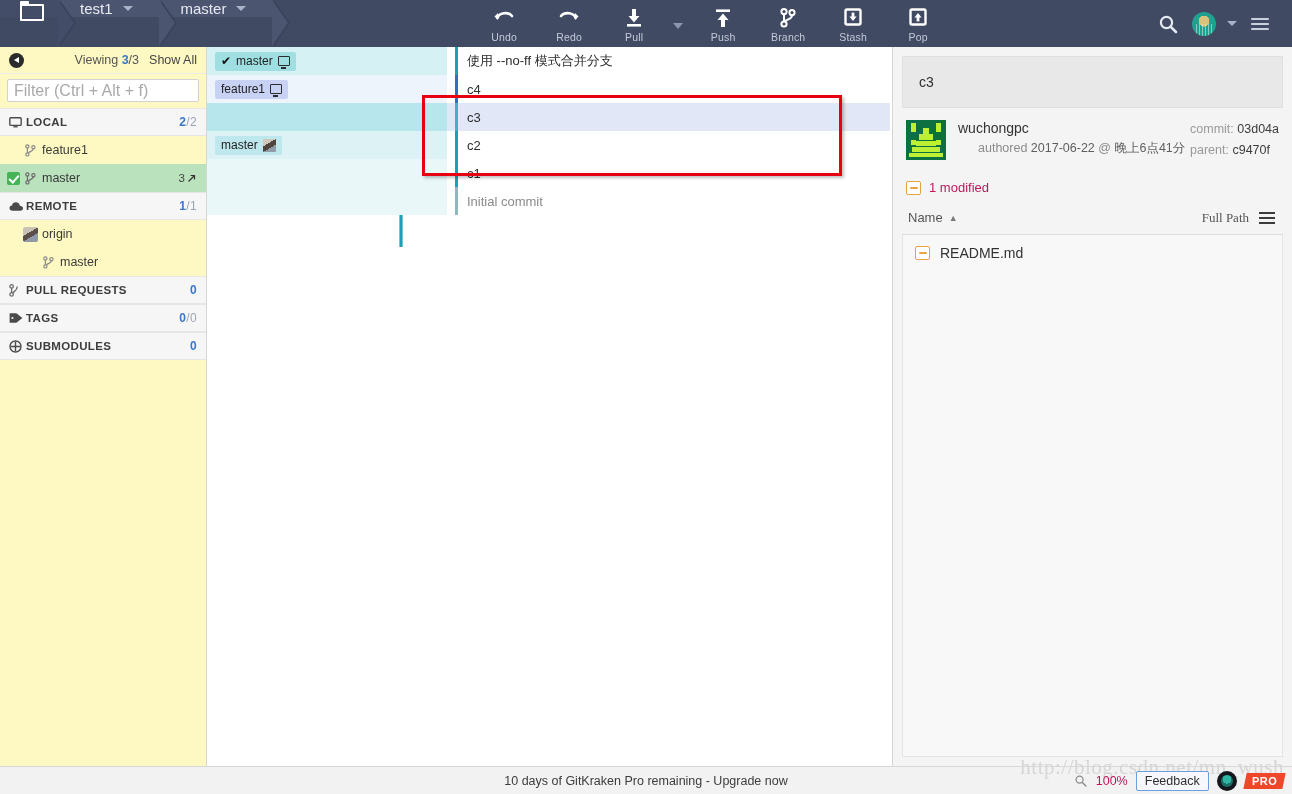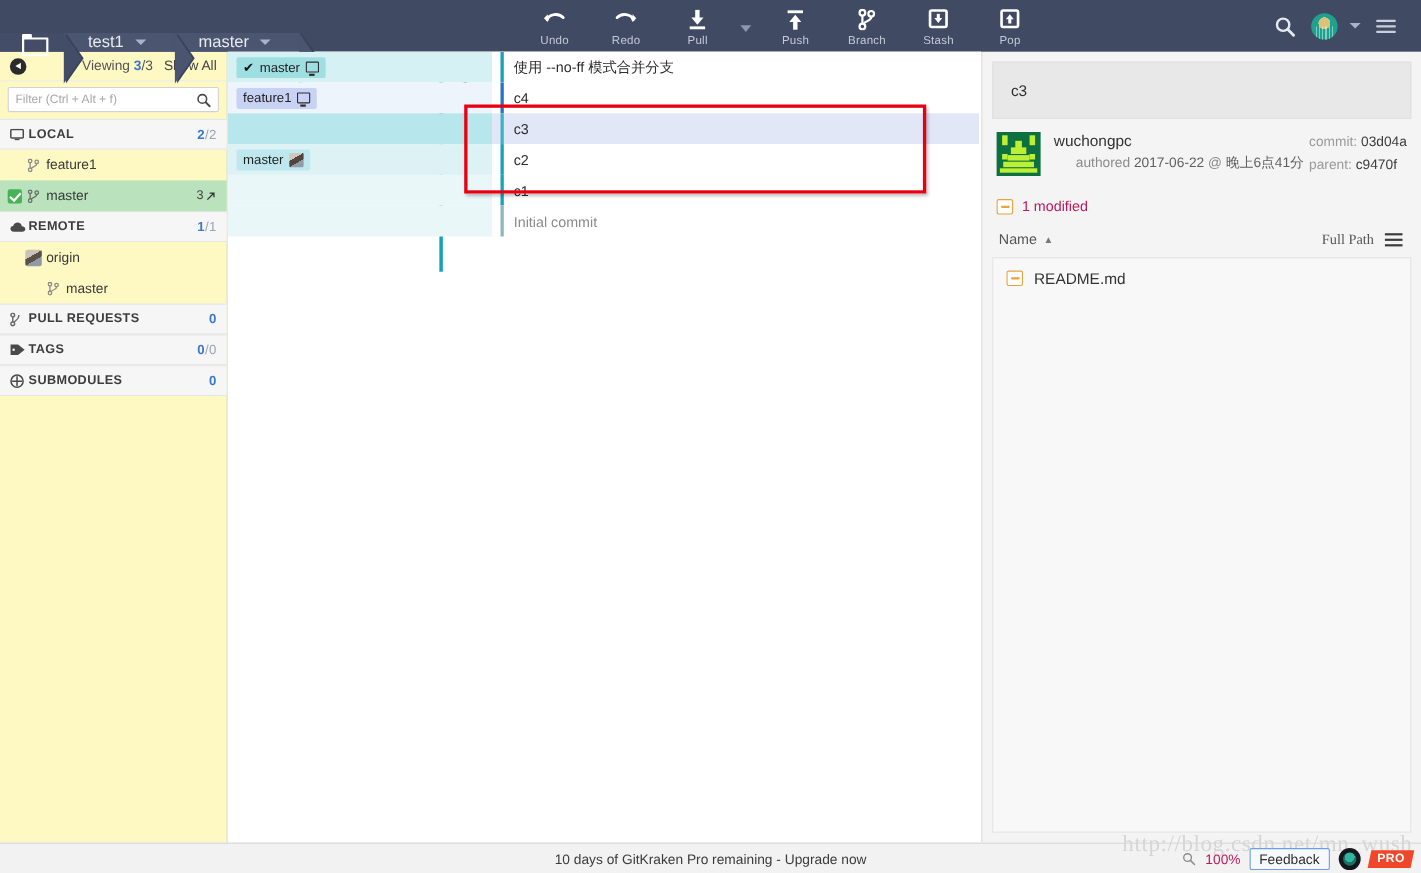--- a/index.html
+++ b/index.html
@@ -9,21 +9,21 @@
     font-size: 13px;
     background: #ffffff;
     overflow: hidden;
     -webkit-font-smoothing: antialiased;
   }
   .app { position: relative; width: 1292px; height: 794px; display: flex; flex-direction: column; }
 
   
   .topbar {
     height: 47px; background: #404a63; flex: 0 0 47px;
-    display: flex; align-items: flex-end; position: relative; color: #cdd3e0;
+    display: flex; align-items: flex-start; position: relative; color: #cdd3e0;
   }
   .repo-crumbs { display: flex; align-items: stretch; }
   .crumb {
     display: flex; align-items: center; position: relative;
     padding: 0 26px 0 22px; color: #e8eaf0; font-size: 15px;
     background: #4b5570; cursor: pointer;
   }
   .crumb.folder { background: #434d67; padding: 0 18px 0 20px; }
   .crumb:after {
     content: ""; position: absolute; right: -16px; top: 0;
@@ -104,21 +104,21 @@
   .sb-head .viewing b { color: #3a78c9; font-weight: 700; }
   .sb-head .viewing .tot { color: #555; }
   .sb-head .showall { margin-left: 10px; color: #444; cursor: pointer; }
 
   .filter-wrap { padding: 5px 7px 6px 7px; }
   .filter-box {
     height: 23px; border: 1px solid #d2d2d2; background: #fff;
     display: flex; align-items: center; padding: 0 6px; border-radius: 2px;
   }
   .filter-box input {
-    border: 0; outline: 0; flex: 1; font-size: 11px; color: #333;
+    border: 0; outline: 0; flex: 1; font-size: 16px; color: #333;
     font-family: inherit; background: transparent;
   }
   .filter-box input::placeholder { color: #a9a9a9; }
 
   .sb-section {
     height: 28px; display: flex; align-items: center; padding: 0 9px;
     border-top: 1px solid #e6e6e6; border-bottom: 1px solid #e6e6e6;
     background: #f6f6f6; font-size: 11.5px; font-weight: 700;
     letter-spacing: .35px; color: #3d3d3d; cursor: pointer;
   }

